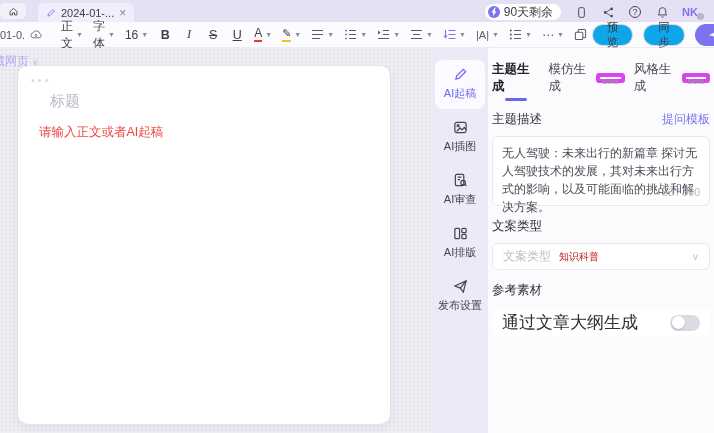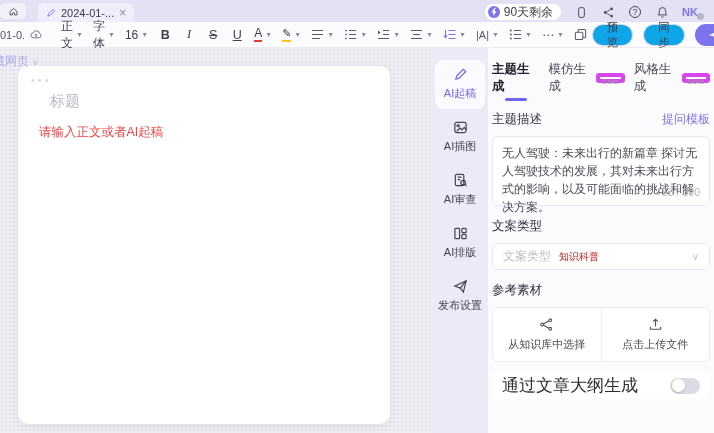--- a/index.html
+++ b/index.html
@@ -376,43 +376,20 @@
 
       <div class="sec-label mt12">文案类型</div>
       <div class="select-box">
         <span class="select-ph">文案类型</span>
         <span class="select-val">知识科普</span>
         <span class="chev">∨</span>
       </div>
 
 
       <div class="sec-label mt12">参考素材</div>
-      <div class="materials">
-        <div class="mat-btn">
-          <span>
-              <svg width="15" height="15" viewBox="0 0 16 16" fill="none" stroke="#55555f" stroke-width="1.2">
-                <circle cx="3.5" cy="8" r="1.5"></circle>
-                <circle cx="12" cy="3.5" r="1.5"></circle>
-                <circle cx="12" cy="12.5" r="1.5"></circle>
-                <path d="M4.9 7.3l5.7-3.2M4.9 8.7l5.7 3.2"></path>
-              </svg>
-            </span>
-          <span class="lbl">从知识库中选择</span>
-        </div>
-        <div class="mat-div"></div>
-        <div class="mat-btn">
-          <span>
-              <svg width="15" height="15" viewBox="0 0 16 16" fill="none" stroke="#55555f" stroke-width="1.2">
-                <path d="M8 10V2.8M5.4 5L8 2.4 10.6 5"></path>
-                <path d="M2.5 10.5V13h11v-2.5"></path>
-              </svg>
-            </span>
-          <span class="lbl">点击上传文件</span>
-        </div>
-      </div>
 
       <div class="toggle-row">
         <span class="lbl">通过文章大纲生成</span>
         <span class="toggle">
             <span class="knob"></span>
           </span>
       </div>
 
     </div>
   </div>

